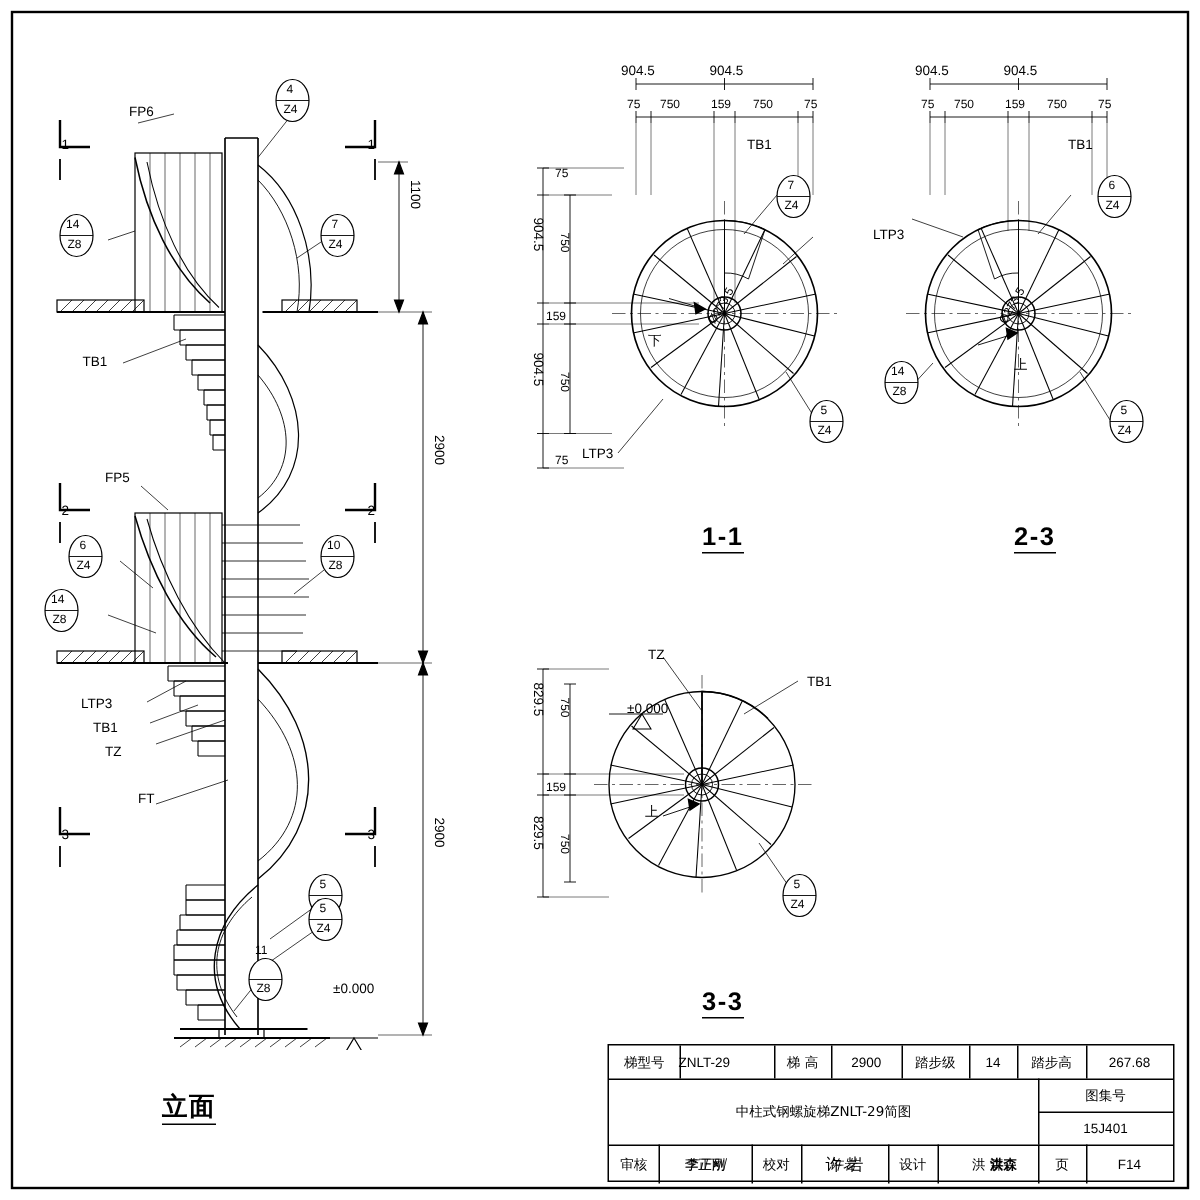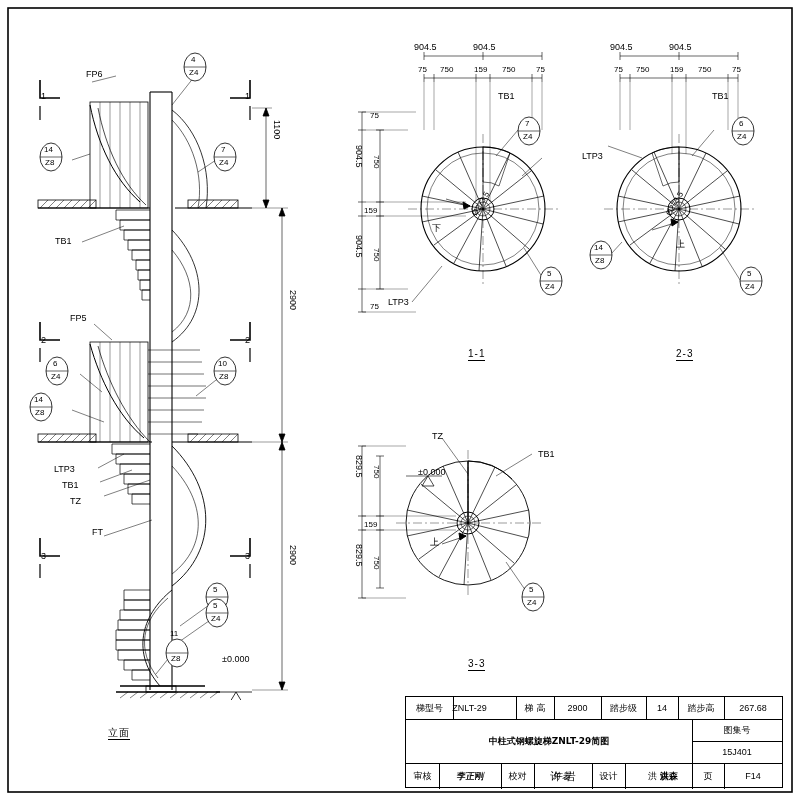--- a/index.html
+++ b/index.html
@@ -2,29 +2,29 @@
 <html><head>
 <meta charset="utf-8">
 <style>
   html,body{margin:0;padding:0;background:#fff;}
   body{width:800px;height:800px;font-family:"Liberation Sans",sans-serif;color:#000;}
   #sheet{position:relative;width:800px;height:800px;overflow:hidden;background:#fff;}
   .abs{position:absolute;}
   .lbl{position:absolute;font-size:9px;line-height:1;white-space:nowrap;}
   .lbl.sm{font-size:8px;}
   .lbl.vert{writing-mode:vertical-rl;text-orientation:mixed;}
-  .cap{position:absolute;font-size:10px;font-weight:normal;letter-spacing:1px;}
+  .cap{position:absolute;font-size:17px;font-weight:bold;letter-spacing:1px;}
   .cap u{text-decoration:none;border-bottom:1.4px solid #000;padding-bottom:1px;}
   .cn{font-family:"DejaVu Sans",sans-serif;}
   
   #tb{position:absolute;left:405px;top:696px;width:378px;height:92px;border:1.4px solid #000;box-sizing:border-box;}
   #tb .cell{position:absolute;box-sizing:border-box;font-size:9px;display:flex;align-items:center;justify-content:center;text-align:center;}
   #tb .vline{position:absolute;width:1px;background:#000;}
   #tb .hline{position:absolute;height:1px;background:#000;}
-  .big{font-size:15px;font-weight:bold;}
+  .big{font-size:15px;font-weight:normal;}
   .sig{font-family:"DejaVu Serif",serif;font-style:italic;font-size:11px;}
   .stamp{font-family:"DejaVu Serif",serif;font-size:12px;font-weight:bold;}
   svg{display:block;}
 </style>
 </head>
 <body>
 
 <div id="sheet">
 
   <svg class="abs" style="left:0;top:0" width="800" height="800">

